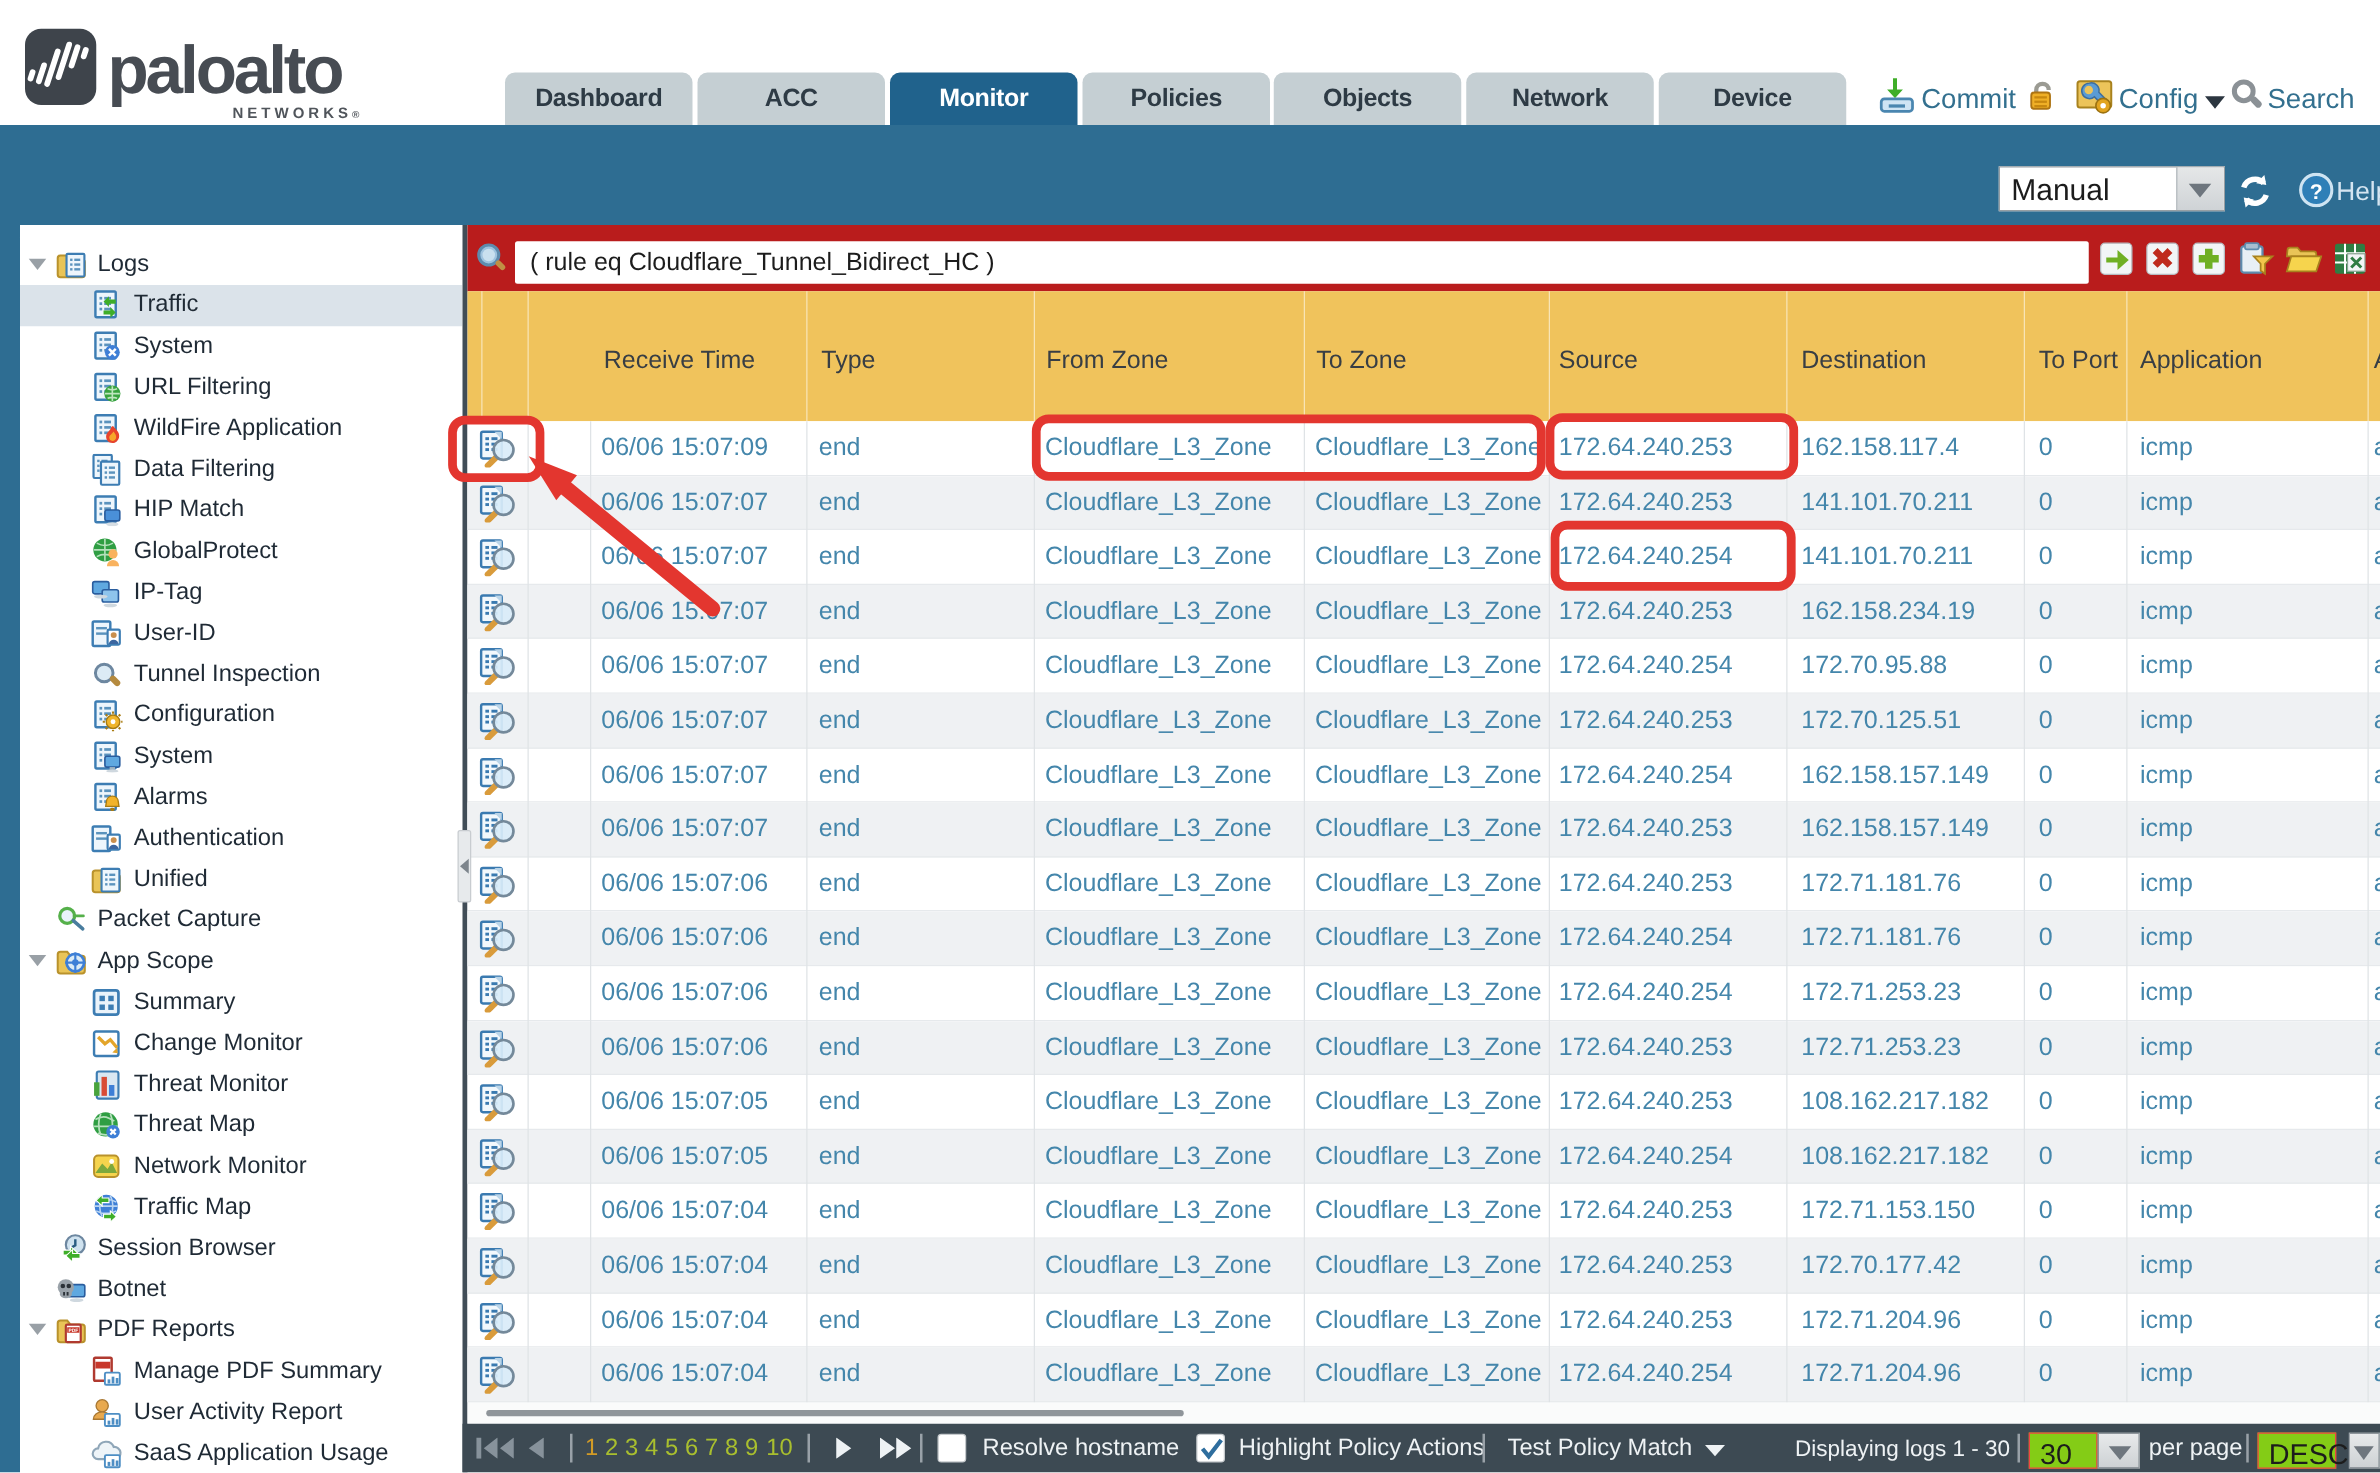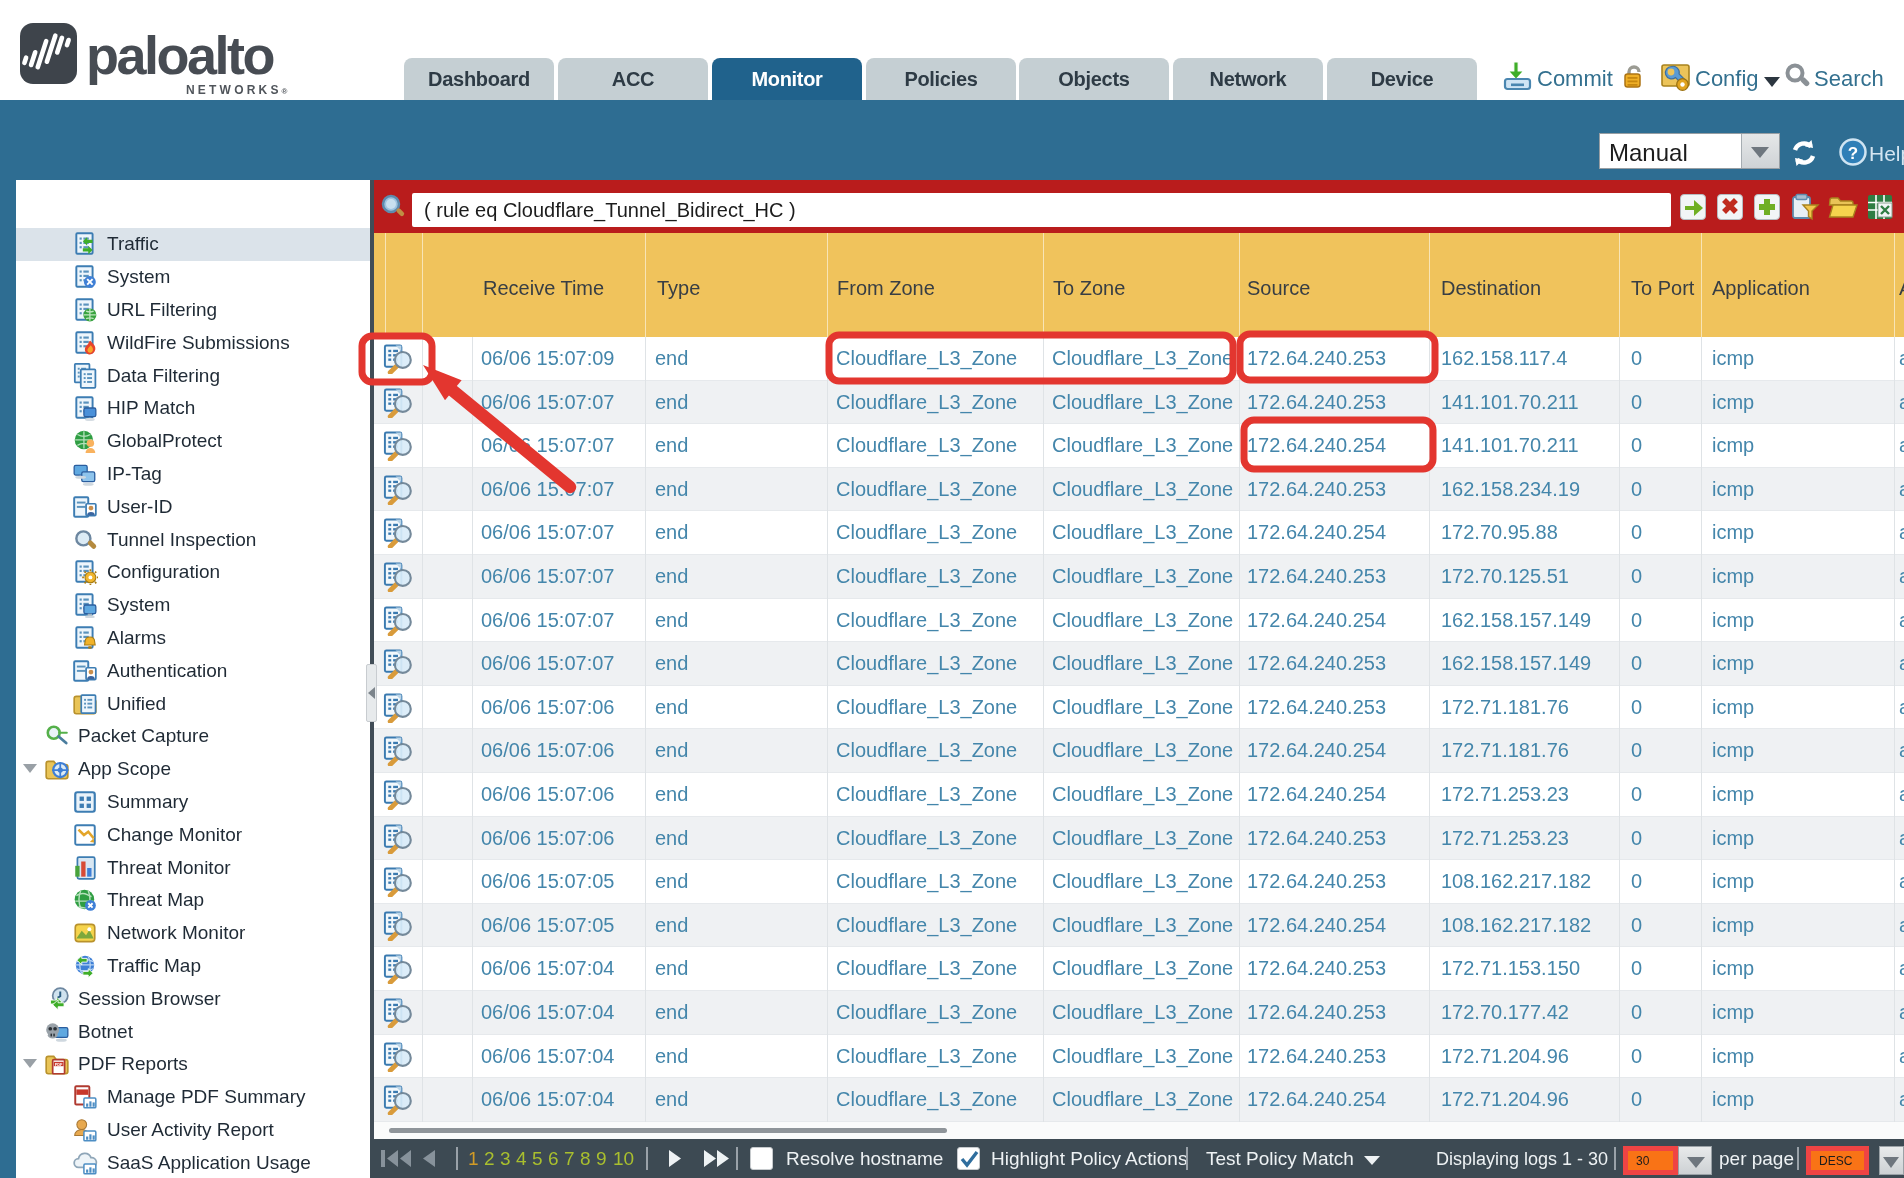--- a/index.html
+++ b/index.html
@@ -41,21 +41,21 @@
 .cRT{left:107px}.cTY{left:281px}.cFZ{left:462px}.cTZ{left:678px}.cSR{left:873px}
 .cDS{left:1067px}.cPT{left:1257px}.cAP{left:1338px}.cA{left:1525px}
 #scrollzone { position:absolute; left:374px; top:1122px; width:1530px; height:17px; background:#fafbfb; }
 #sthumb { position:absolute; left:15px; top:6px; width:558px; height:5px; background:#8f959a; border-radius:3px; }
 #bbar { position:absolute; left:370px; top:1139px; width:1534px; height:39px; background:#3d4a53;
   font-size:19px; color:#eef2f4; }
 .bsep { position:absolute; top:8px; width:2px; height:23px; background:#99a1a8; }
 .pgnum { position:absolute; top:9px; font-size:19px; color:#a9bf2e; }
 .cbx { position:absolute; top:8px; width:23px; height:23px; background:#fff; border:1px solid #c6cacd; border-radius:3px; }
 .btxt { position:absolute; top:9px; white-space:nowrap; }
-.wbox { position:absolute; top:7px; height:29px; background:#f97316; border:5px solid #ef4444; font-size:12px; color:#1c1c1c; }
+.wbox { position:absolute; top:7px; height:29px; background:#84cc16; border:1px solid #ef4444; font-size:23px; color:#1c1c1c; }
 .gbtn { position:absolute; top:7px; height:29px; background:linear-gradient(#e8eaeb,#cdd1d4); border:1px solid #9aa1a6; }
 .dcaret { position:absolute; width:0; height:0; border-left:9px solid transparent; border-right:9px solid transparent; border-top:11px solid #6e767e; }
 </style>
 </head>
 <body>
 <div id="page">
   <div id="tealband"></div>
   <div id="leftstrip"></div>
 
   <svg class="abs" style="left:18px;top:18px" width="290" height="80" viewBox="0 0 290 80">
@@ -159,20 +159,28 @@
             <rect x="11.5" y="16" width="5" height="2.4"></rect>
           </g>
           <path d="M14 2.5 h6 v6 z" fill="#b9d4e8"></path>
           <path d="M15 24 L8.5 30.5" stroke="#d99b3b" stroke-width="5" stroke-linecap="round"></path>
           <circle cx="21.5" cy="17.5" r="8.2" fill="#d9ecf8" fill-opacity="0.92" stroke="#74899a" stroke-width="2.2"></circle>
         </g>
     </defs>
   </svg>
 
   <div id="sidebar">
+    <div class="ti" style="top:15.6px">
+        <div class="tri"></div>
+        <svg class="nico" style="left:28px" viewBox="0 0 24 24">
+          <use href="#sfold"></use>
+          <use href="#sdoc" transform="translate(5 2) scale(0.88)"></use>
+        </svg>
+        <span class="lbl" style="left:62px">Logs</span>
+      </div>
     <div class="ti sel" style="top:48.4px">
         <svg class="nico" style="left:56px" viewBox="0 0 24 24">
           <use href="#sdoc"></use>
           <path d="M10 16 l5 0 v-2.5 l4 4 -4 4 v-2.5 l-5 0 z" fill="#3fae29"></path>
           <path d="M19 12 l-5 0 v-2.5 l-4 4 4 4 v-2.5 l5 0 z" fill="#3fae29" transform="translate(0 -4)"></path>
         </svg>
         <span class="lbl" style="left:91px">Traffic</span>
       </div>
     <div class="ti" style="top:81.2px">
         <svg class="nico" style="left:56px" viewBox="0 0 24 24">
@@ -189,21 +197,21 @@
           <path d="M11 16.5 h11 M16.5 11 v11 M13 13 a9 9 0 0 0 7 0 M13 20 a9 9 0 0 1 7 0" stroke="#bfe6bf" stroke-width="1.2" fill="none"></path>
         </svg>
         <span class="lbl" style="left:91px">URL Filtering</span>
       </div>
     <div class="ti" style="top:146.8px">
         <svg class="nico" style="left:56px" viewBox="0 0 24 24">
           <use href="#sdoc"></use>
           <path d="M17 10 c2.5 3 5 4.5 4.5 8 c-0.4 2.8 -2.8 4.5 -5 4.5 c-2.5 0 -4.6 -2 -4.6 -4.6 c0 -3 2.6 -4 3.4 -6 c0.4 -1 0.2 -1.4 1.7 -1.9 z" fill="#e8442c"></path>
           <path d="M17.3 14 c1.2 1.6 2.3 2.6 2 4.6 c-0.2 1.4 -1.4 2.4 -2.7 2.4 c-1.4 0 -2.4 -1.1 -2.4 -2.5 c0 -1.7 2 -2.6 3.1 -4.5 z" fill="#f7a62a"></path>
         </svg>
-        <span class="lbl" style="left:91px">WildFire Submissions</span>
+        <span class="lbl" style="left:91px">WildFire Application</span>
       </div>
     <div class="ti" style="top:179.6px">
         <svg class="nico" style="left:56px" viewBox="0 0 24 24">
           <use href="#sdoc" transform="translate(-1 -1) scale(0.9)"></use>
           <use href="#sdoc" transform="translate(4.5 4) scale(0.9)"></use>
         </svg>
         <span class="lbl" style="left:91px">Data Filtering</span>
       </div>
     <div class="ti" style="top:212.4px">
         <svg class="nico" style="left:56px" viewBox="0 0 24 24">

